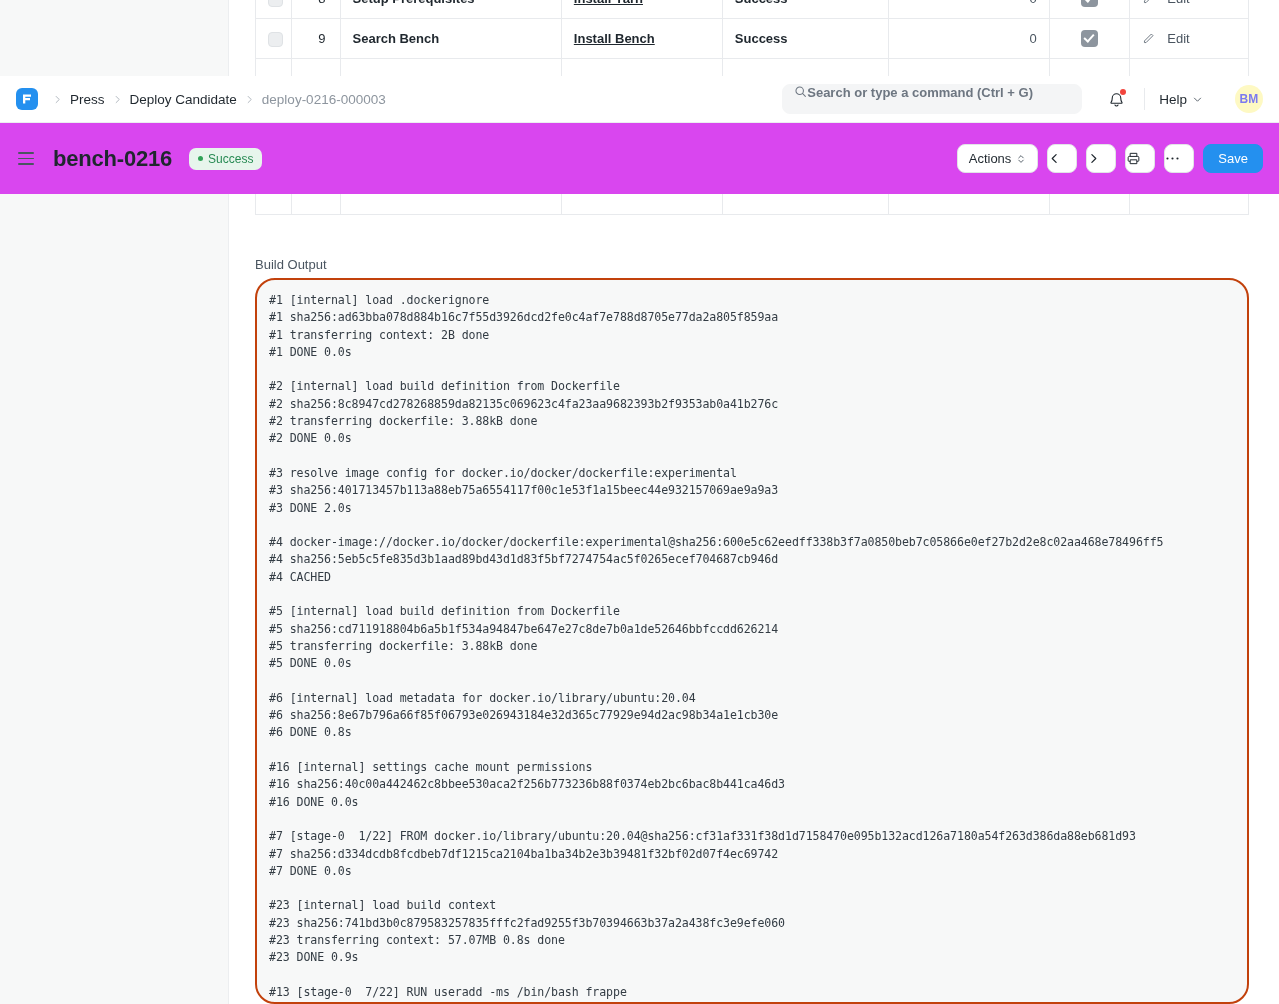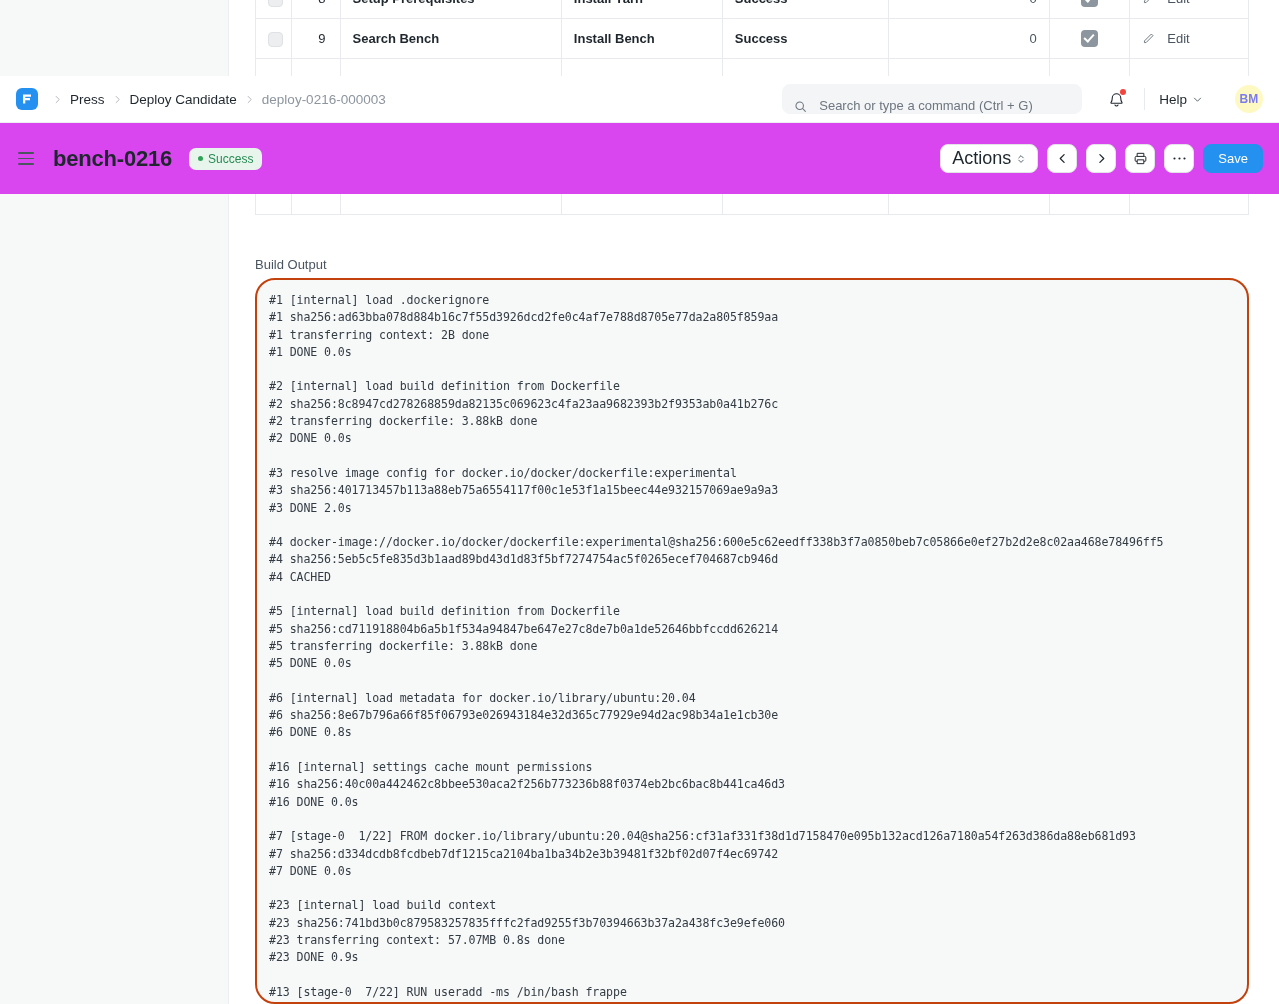--- a/index.html
+++ b/index.html
@@ -24,21 +24,21 @@
     border-collapse: collapse; table-layout: fixed;
     background: #fff; font-size: 13px; color: #1f272e;
   }
   .peek-table td {
     border: 1px solid #e8eaed; height: 40px; padding: 0 12px;
     vertical-align: middle; white-space: nowrap; overflow: hidden;
   }
   .c-check  { width: 36px; padding: 0 0 0 12px !important; }
   .c-idx    { width: 48px; text-align: right; padding-right: 14px !important; color:#1f272e; }
   .c-title  { width: 220px; font-weight: 600; }
-  .c-method { width: 160px; font-weight: 600; }
+  .c-method { width: 160px; font-weight: 600; text-decoration: underline; }
   .c-status { width: 165px; font-weight: 600; }
   .c-num    { width: 160px; text-align: right; color:#4a5560; }
   .c-box    { width: 80px; text-align: center; }
   .c-edit   { width: 118px; }
 
   .cb {
     display:inline-block; width:15px; height:15px; border-radius:4px;
     background:#eceef0; border:1px solid #dfe2e5; vertical-align:middle;
   }
   .cb-checked {
@@ -69,21 +69,21 @@
   }
   .logo svg { display:block; }
   .crumbs { display:flex; align-items:center; gap:7px; margin-left:14px; }
   .crumb { font-size:13.5px; color:#1f272e; white-space:nowrap; }
   .crumb.muted { color:#8d959e; }
   .chev { color:#b0b6bd; display:flex; align-items:center; }
 
   .search-wrap { margin-left:auto; }
   .searchbox {
     width:300px; height:30px; background:#f4f5f6; border:1px solid #f4f5f6;
-    border-radius:8px; display:flex; align-items:flex-end; gap:12px; padding:0 11px;
+    border-radius:8px; display:flex; align-items:flex-start; gap:0; padding:0 11px;font-weight:bold;
   }
   .searchbox .ph { font-size:13px; color:#6d7681; }
   .nav-right { display:flex; align-items:center; gap:0; margin-left:20px; }
   .bell-btn { position:relative; width:28px; height:28px; display:flex; align-items:center; justify-content:center; }
   .bell-dot { position:absolute; right:4px; top:4px; width:6px; height:6px; border-radius:50%; background:#f2453d; }
   .nav-div { width:1px; height:22px; background:#e8eaed; margin:0 14px; }
   .help { display:flex; align-items:center; gap:5px; font-size:13.5px; color:#1f272e; }
   .avatar {
     width:28px; height:28px; border-radius:50%; background:#fef9c3; margin-left:32px;
     display:flex; align-items:center; justify-content:center;
@@ -101,22 +101,22 @@
   .page-title { font-size:22px; font-weight:700; color:#1f272e; letter-spacing:-0.2px; }
   .badge {
     display:inline-flex; align-items:center; gap:5px; height:22px; padding:0 9px;
     border-radius:7px; background:#e7f5ec; font-size:12px; color:#278a53; font-weight:500;
   }
   .badge .dot { width:5px; height:5px; border-radius:50%; background:#30a357; }
 
   .tb-right { margin-left:auto; display:flex; align-items:center; gap:9px; }
   .btn {
     height:29px; border-radius:8px; background:#fff; border:1px solid #e2e4e7;
-    display:flex; align-items:center; justify-content:center; gap:5px;
-    font-size:18px; color:#1f272e; padding:0 11px; white-space:nowrap;
+    display:flex; align-items:center; justify-content:space-between; gap:5px;
+    font-size:13px; color:#1f272e; padding:0 11px; white-space:nowrap;
   }
   .btn.icon-only { width:30px; padding:0; }
   .btn-primary {
     height:29px; border-radius:8px; background:#2490ef; border:1px solid #2490ef;
     color:#fff; font-size:13px; font-weight:500; padding:0 14px;
     display:flex; align-items:center; justify-content:center;text-align:right;
   }
 
   
   .content { position:absolute; left:0; top:194px; width:1279px; height:810px; background:#1d4ed8; }

